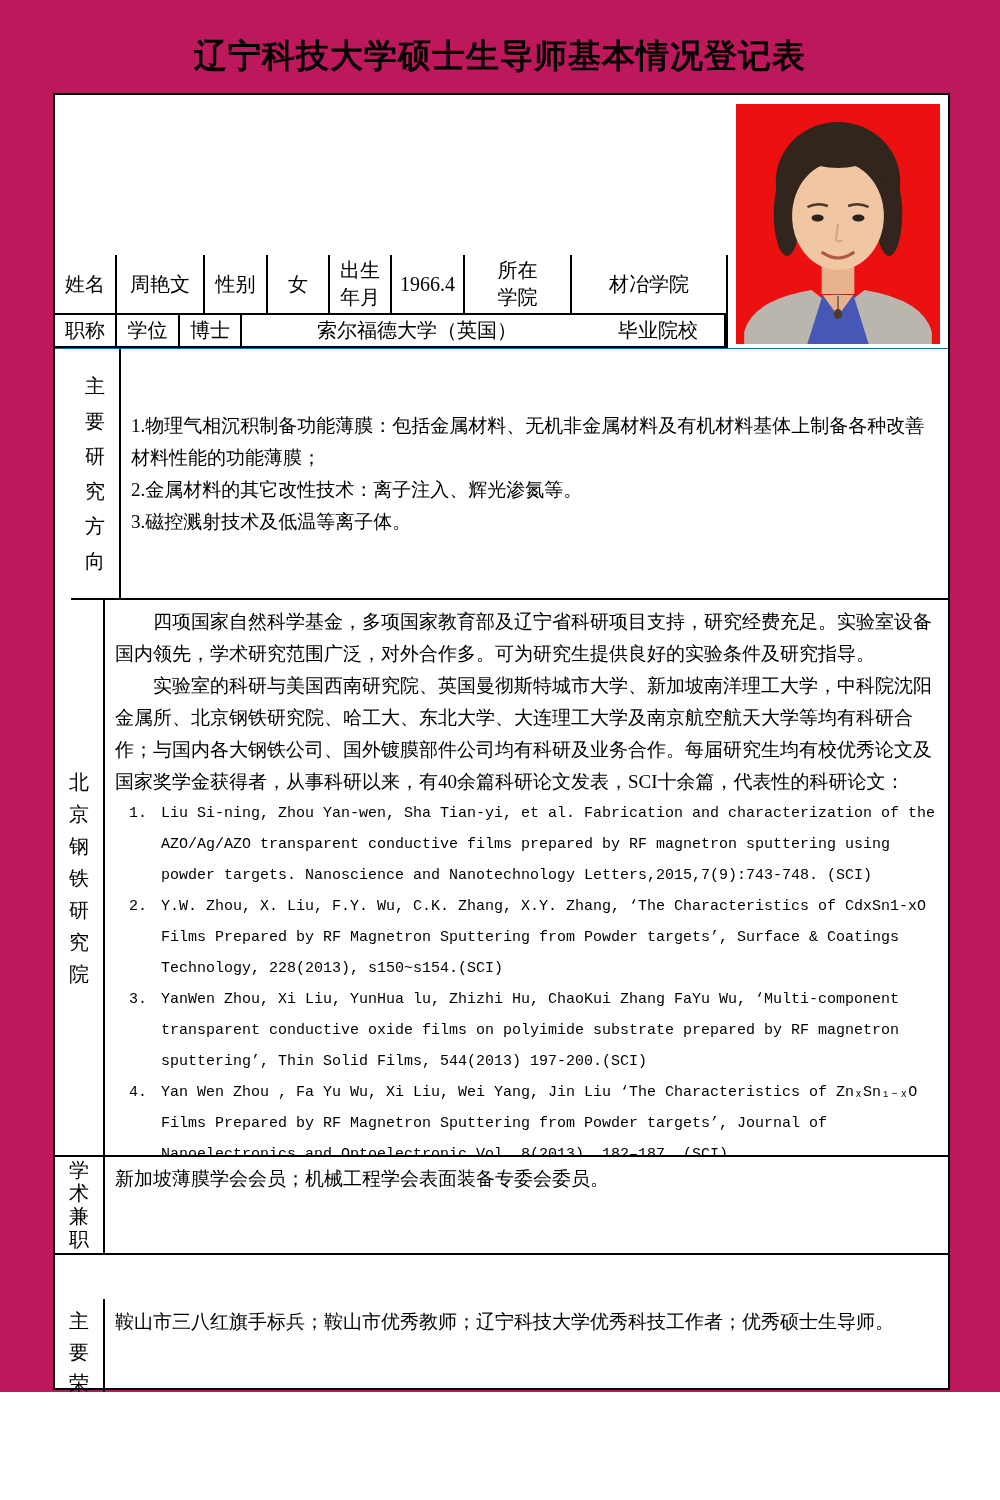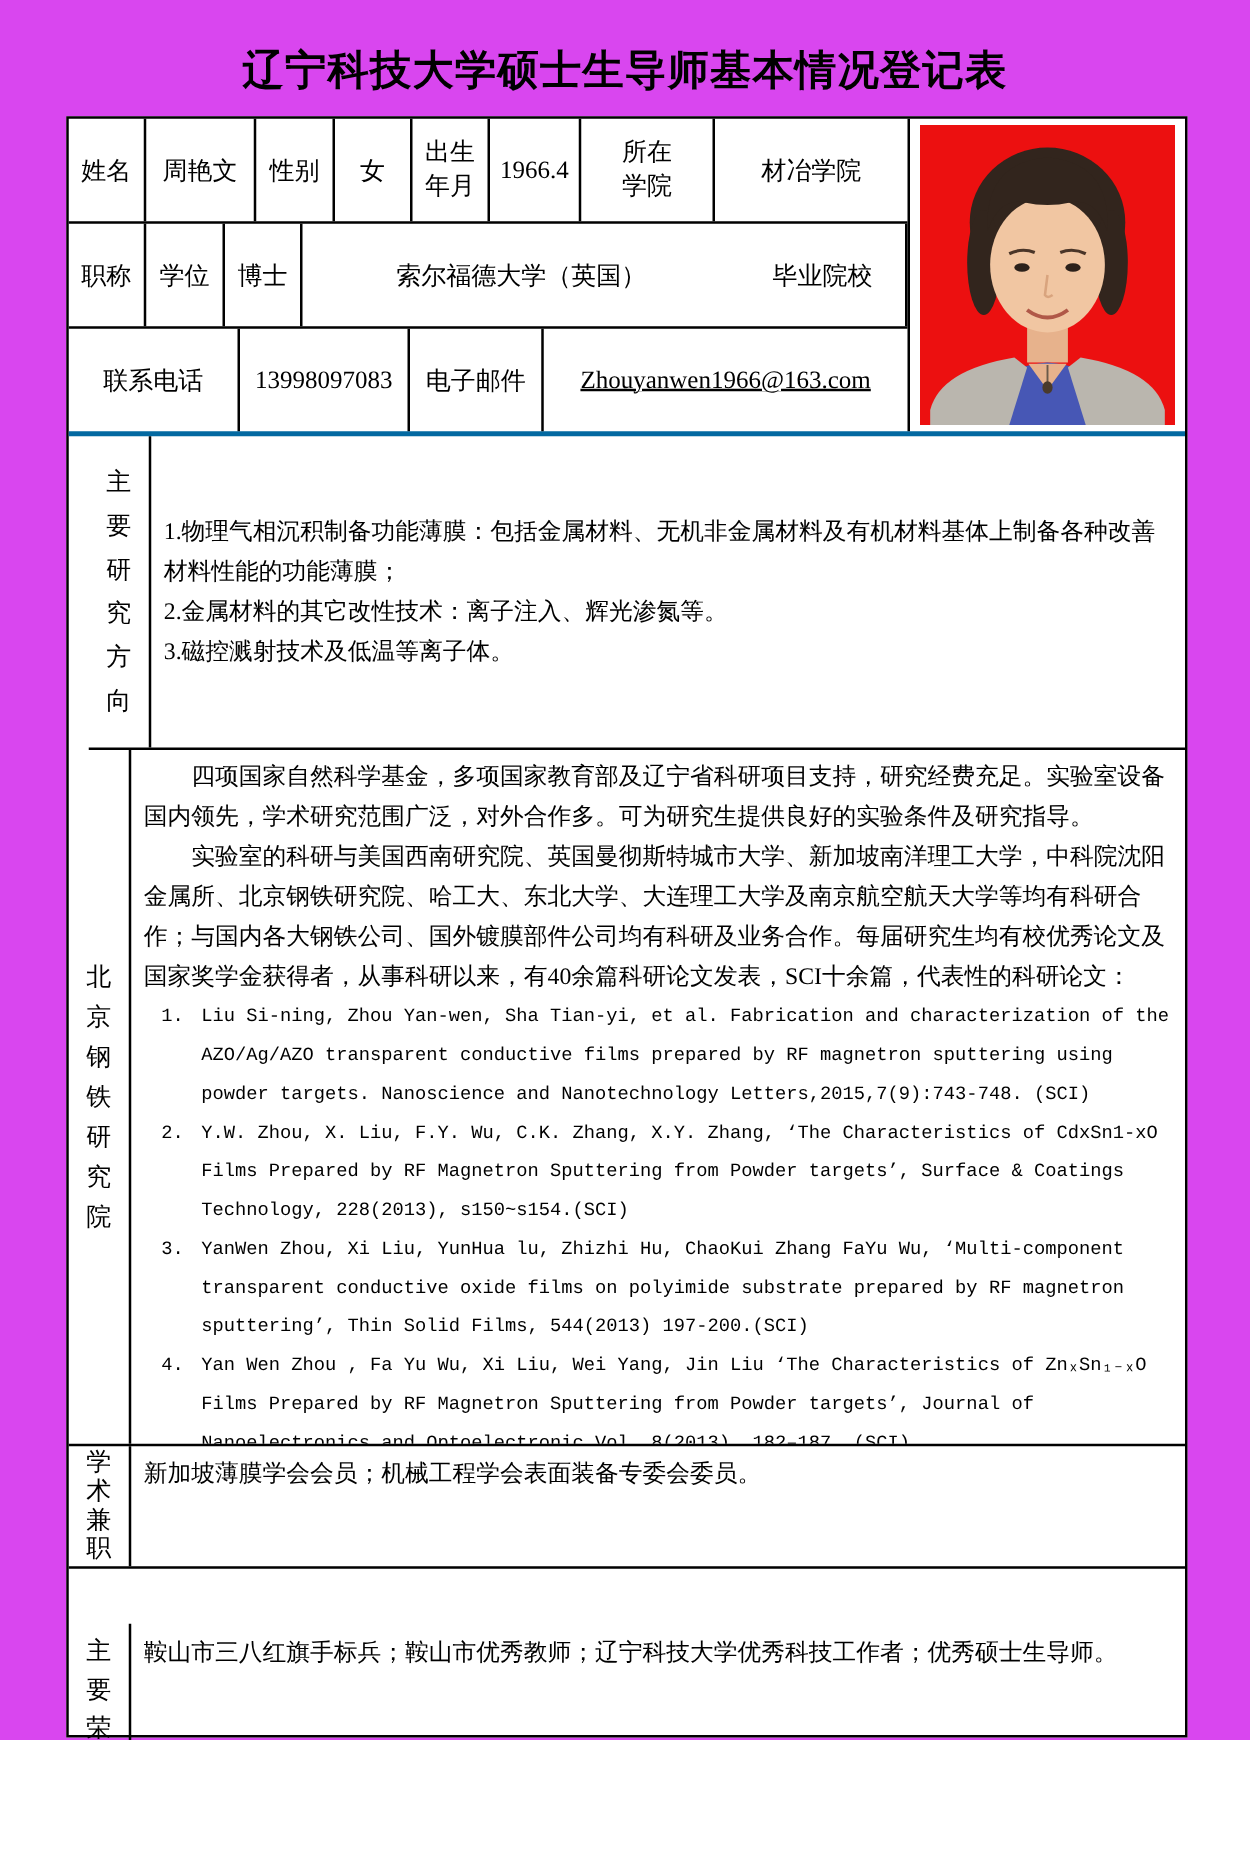--- a/index.html
+++ b/index.html
@@ -1,31 +1,31 @@
 <!DOCTYPE html>
 <html><head>
 <meta charset="utf-8">
 <style>
   html,body{margin:0;padding:0;background:#ffffff;}
   .page{
-    position:relative;width:1000px;height:1392px;background:#d946ef;
+    position:relative;width:1000px;height:1392px;background:#be185d;
     color:#000;font-family:"Liberation Serif","DejaVu Serif",serif;
     overflow:hidden;
   }
   .title{
     position:absolute;top:34px;left:0;width:100%;text-align:center;
     font-size:33px;font-weight:bold;letter-spacing:1px;
     font-family:"Liberation Sans","DejaVu Sans",sans-serif;
   }
   .doc-table{
     position:absolute;left:53px;top:93px;width:897px;height:1297px;
     border:2px solid #000;box-sizing:border-box;background:#fff;
   }
   
-  .top{display:flex;border-bottom:4px solid #0369a1;box-sizing:border-box;height:254px;}
+  .top{display:flex;border-bottom:1px solid #0369a1;box-sizing:border-box;height:254px;align-items:flex-end;}
   .top-left{width:673px;border-right:2px solid #000;box-sizing:border-box;display:flex;flex-direction:column;}
   .trow{display:flex;box-sizing:border-box;flex:1;}
   .trow.bb{border-bottom:2px solid #000;}
   .tcell{
     display:flex;align-items:center;justify-content:center;
     border-right:2px solid #000;box-sizing:border-box;
     font-size:20px;text-align:center;padding:2px;overflow:hidden;
   }
   .tcell.last{border-right:none;}
   .wrap2{display:inline-block;width:44px;word-break:break-all;line-height:1.35;text-align:center;}
@@ -90,28 +90,20 @@
         </div>
 
         <div class="trow bb">
           <div class="tcell" style="width:62px">职称</div>
           <div class="tcell" style="width:63px">学位</div>
           <div class="tcell" style="width:62px">博士</div>
           <div class="tcell last" style="flex:1">索尔福德大学（英国）</div>
           <div class="tcell" style="width:134px">毕业院校</div>
         </div>
 
-        <div class="trow">
-          <div class="tcell" style="width:137px">联系电话</div>
-          <div class="tcell" style="width:136px">13998097083</div>
-          <div class="tcell" style="width:107px">电子邮件</div>
-          <div class="tcell last" style="flex:1">
-            <span class="email">Zhouyanwen1966@163.com</span>
-          </div>
-        </div>
 
       </div>
 
       <div class="photo-cell">
         <svg viewBox="0 0 200 240" preserveAspectRatio="none">
           <rect x="0" y="0" width="200" height="240" fill="#ec1010"></rect>
 
           <ellipse cx="100" cy="78" rx="61" ry="60" fill="#32251d"></ellipse>
           <ellipse cx="50" cy="110" rx="13" ry="42" fill="#32251d"></ellipse>
           <ellipse cx="150" cy="110" rx="13" ry="42" fill="#32251d"></ellipse>

